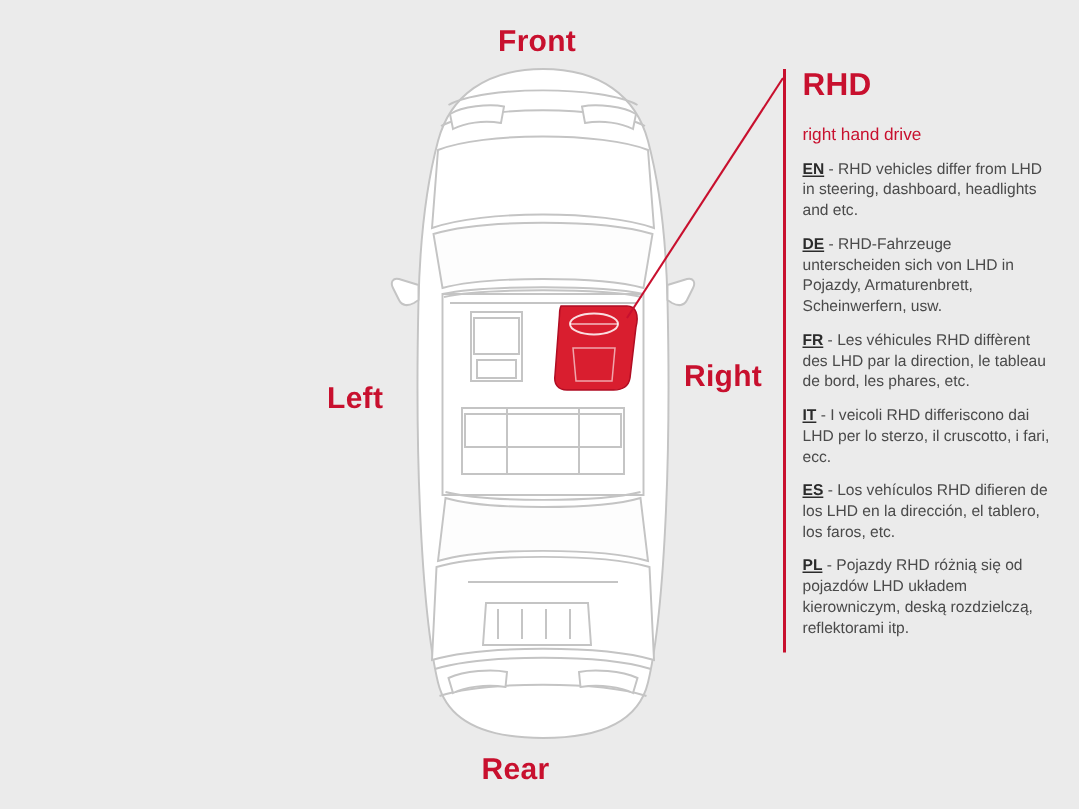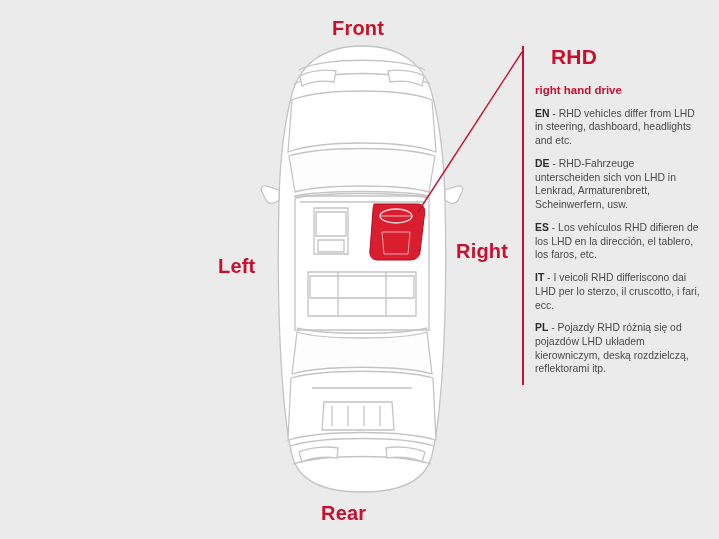--- a/index.html
+++ b/index.html
@@ -60,39 +60,40 @@
     width: 180px;
     border-left: 2px solid #c8102e;
     padding-left: 11px;
     box-sizing: border-box;
   }
   #info-title {
     color: #c8102e;
     font-size: 21px;
     font-weight: bold;
     line-height: 1.05;
-    margin: 0 0 1px 16px;
+    margin: 0 0 1px 0;
     letter-spacing: 0.2px;
   }
   #info-subtitle {
     color: #c8102e;
     font-size: 11.5px;
-    font-weight: bold;
+    font-weight: normal;
     line-height: 1.1;
     margin: 16px 0 10px 0;
   }
   .desc-item {
     font-size: 10.4px;
     line-height: 1.32;
     color: #3a3a3a;
     margin-bottom: 9px;
   }
   .desc-item .lang {
     font-weight: bold;
     color: #2b2b2b;
+    text-decoration: underline;
   }
   .desc-item .text {
     color: #4a4a4a;
   }
 </style>
 </head>
 <body>
 
 <div id="stage">
 
@@ -189,20 +190,21 @@
 
   <svg id="leader">
     <line x1="418" y1="212" x2="522" y2="52" stroke="#c8102e" stroke-width="1.4"></line>
   </svg>
 
   <div id="info-panel">
     <div id="info-title">RHD</div>
     <div id="info-subtitle">right hand drive</div>
     <div id="desc-list">
         <div class="desc-item"><span class="lang">EN</span><span class="text"> - RHD vehicles differ from LHD in steering, dashboard, headlights and etc.</span></div>
-        <div class="desc-item"><span class="lang">DE</span><span class="text"> - RHD-Fahrzeuge unterscheiden sich von LHD in Lenkrad, Armaturenbrett, Scheinwerfern, usw.</span></div>
+        <div class="desc-item"><span class="lang">DE</span><span class="text"> - RHD-Fahrzeuge unterscheiden sich von LHD in Pojazdy, Armaturenbrett, Scheinwerfern, usw.</span></div>
+        <div class="desc-item"><span class="lang">FR</span><span class="text"> - Les véhicules RHD diffèrent des LHD par la direction, le tableau de bord, les phares, etc.</span></div>
+        <div class="desc-item"><span class="lang">IT</span><span class="text"> - I veicoli RHD differiscono dai LHD per lo sterzo, il cruscotto, i fari, ecc.</span></div>
         <div class="desc-item"><span class="lang">ES</span><span class="text"> - Los vehículos RHD difieren de los LHD en la dirección, el tablero, los faros, etc.</span></div>
-        <div class="desc-item"><span class="lang">IT</span><span class="text"> - I veicoli RHD differiscono dai LHD per lo sterzo, il cruscotto, i fari, ecc.</span></div>
         <div class="desc-item"><span class="lang">PL</span><span class="text"> - Pojazdy RHD różnią się od pojazdów LHD układem kierowniczym, deską rozdzielczą, reflektorami itp.</span></div>
       </div>
   </div>
 
 </div>
 
 </body></html>

